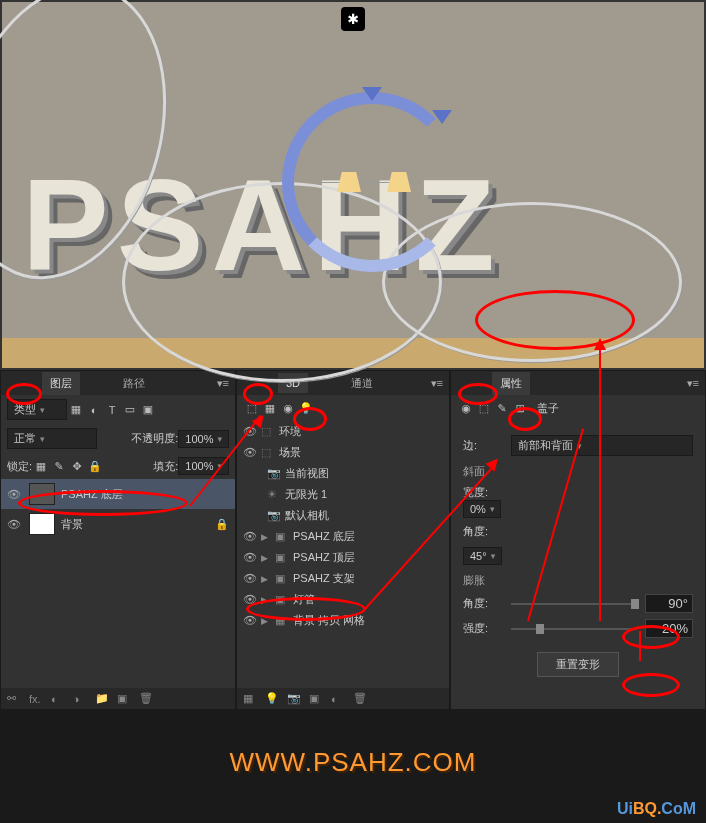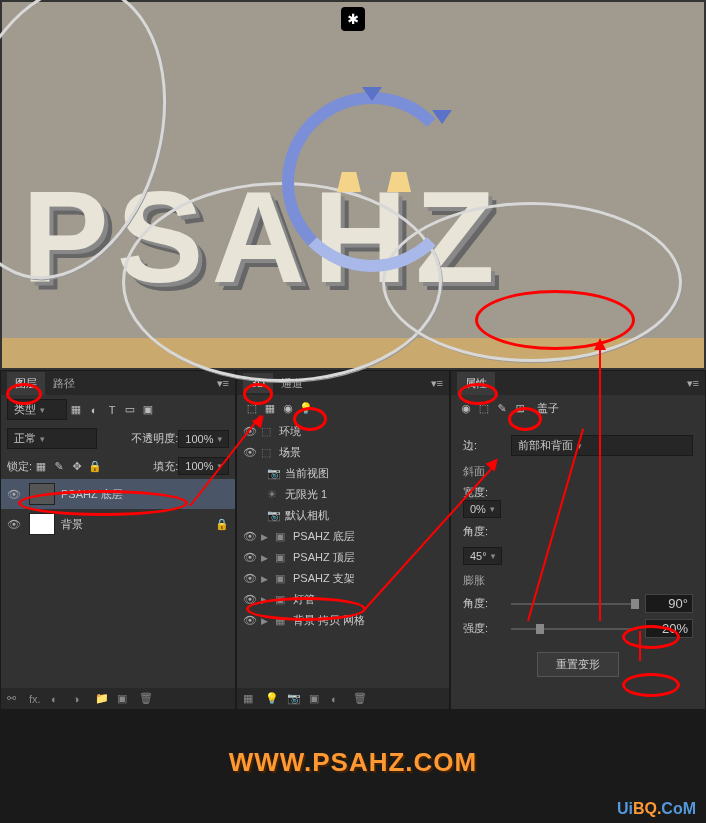--- a/index.html
+++ b/index.html
@@ -1,39 +1,39 @@
 <!DOCTYPE html>
 <html><head>
 <meta charset="utf-8">
 <style>
 * { margin: 0; padding: 0; box-sizing: border-box; font-family: "Microsoft YaHei", Arial, sans-serif; }
 body { background: #1a1a1a; width: 706px; height: 823px; overflow: hidden; position: relative; }
 
 .viewport { position: relative; width: 100%; height: 370px; background: #a09a8f; border: 2px solid #333; }
 .floor { position: absolute; bottom: 0; left: 0; right: 0; height: 30px; background: #c9a96e; }
-.text3d { position: absolute; top: 160px; left: 20px; font-size: 130px; font-weight: bold; color: #e8e4d8; text-shadow: 4px 4px 0 #888, 8px 8px 0 #666; letter-spacing: 8px; }
+.text3d { position: absolute; top: 148px; left: 20px; font-size: 130px; font-weight: bold; color: #e8e4d8; text-shadow: 4px 4px 0 #888, 8px 8px 0 #666; letter-spacing: 8px; }
 .widget-circle { position: absolute; top: 90px; left: 280px; width: 180px; height: 180px; }
 .arc { position: absolute; width: 180px; height: 180px; border: 12px solid #7b8fd8; border-color: #7b8fd8 transparent #a8b8e8 #7b8fd8; border-radius: 50%; }
 .tri-top { position: absolute; top: -5px; left: 50%; transform: translateX(-50%); width: 0; height: 0; border-left: 10px solid transparent; border-right: 10px solid transparent; border-top: 14px solid #5a72c8; }
 .tri-right { position: absolute; top: 18px; right: 10px; width: 0; height: 0; border-left: 10px solid transparent; border-right: 10px solid transparent; border-top: 14px solid #5a72c8; }
 .light-icon { position: absolute; top: 80px; width: 24px; height: 20px; background: #f4d488; clip-path: polygon(20% 0, 80% 0, 100% 100%, 0 100%); }
 .light1 { left: 55px; }
 .light2 { left: 105px; }
 .hline { position: absolute; top: 90px; left: 40px; right: 40px; height: 1px; background: #999; }
 .wire { position: absolute; border: 3px solid #d8d8d8; border-radius: 50%; background: transparent; box-shadow: 1px 1px 0 #999; }
 .top-icon { position: absolute; top: 5px; left: 50%; transform: translateX(-50%); width: 24px; height: 24px; background: #000; border-radius: 4px; display: flex; align-items: center; justify-content: center; color: #fff; font-size: 14px; }
 
 .panels { display: flex; height: 340px; background: #323232; }
 .panel { background: #323232; border: 1px solid #1a1a1a; display: flex; flex-direction: column; }
 .panel-layers { width: 236px; }
 .panel-3d { width: 214px; }
 .panel-props { flex: 1; }
 
 .tab-bar { display: flex; align-items: center; height: 24px; background: #282828; padding: 0 6px; font-size: 11px; color: #aaa; }
-.tab { padding: 4px 8px; cursor: pointer; }
+.tab { padding: 4px 8px; cursor: pointer; margin-left: 35px; }
 .tab.active { background: #3a3a3a; color: #ddd; }
 .tab-menu { margin-left: auto; }
 
 .toolbar-row { display: flex; align-items: center; padding: 4px 6px; font-size: 11px; color: #ccc; }
 .toolbar-row .ico { width: 18px; height: 18px; display: inline-flex; align-items: center; justify-content: center; color: #bbb; }
 .dropdown { background: #262626; border: 1px solid #1a1a1a; padding: 2px 6px; font-size: 11px; color: #ccc; display: inline-flex; align-items: center; }
 .dropdown::after { content: "▾"; margin-left: 4px; color: #888; font-size: 9px; }
 .num-input { background: #1a1a1a; border: 1px solid #444; color: #ccc; padding: 1px 4px; font-size: 13px; width: 48px; text-align: right; }
 
 .layer-list { flex: 1; background: #323232; }
@@ -61,21 +61,21 @@
 .contour-box { width: 44px; height: 44px; background: #fff; margin-left: auto; position: relative; }
 .contour-box::before { content: ""; position: absolute; left: 0; bottom: 0; width: 0; height: 0; border-left: 44px solid #000; border-top: 44px solid transparent; }
 .slider-track { flex: 1; height: 2px; background: #555; position: relative; }
 .slider-thumb { position: absolute; top: -4px; width: 8px; height: 10px; background: #888; }
 .reset-btn { display: block; margin: 14px auto 0; padding: 4px 18px; background: #3a3a3a; border: 1px solid #555; color: #ccc; font-size: 11px; }
 
 .circle-annot { position: absolute; border: 3px solid #ff0000; border-radius: 50%; pointer-events: none; z-index: 100; }
 .arrow-line { position: absolute; background: #ff0000; height: 2px; transform-origin: left center; z-index: 99; }
 .arrow-head { position: absolute; width: 0; height: 0; border-left: 6px solid transparent; border-right: 6px solid transparent; border-bottom: 12px solid #ff0000; z-index: 100; }
 
-.watermark { position: absolute; bottom: 45px; left: 50%; transform: translateX(-50%); font-size: 26px; font-weight: bold; color: #ff9933; text-shadow: 2px 2px 0 #442200; letter-spacing: 1px; }
+.watermark { position: absolute; bottom: 45px; left: 50%; transform: translateX(-50%); font-size: 26px; font-weight: normal; color: #ff9933; text-shadow: 2px 2px 0 #442200; letter-spacing: 1px; }
 .watermark2 { position: absolute; bottom: 5px; right: 10px; font-size: 16px; font-weight: bold; color: #5599dd; }
 .watermark2 .alt { color: #ff9933; }
 </style>
 </head>
 <body>
 
 <div class="viewport">
   <div class="floor"></div>
   <div class="text3d">PSAHZ</div>
   <div class="wire" style="top:-20px;left:-40px;width:200px;height:300px;transform:rotate(15deg)"></div>

